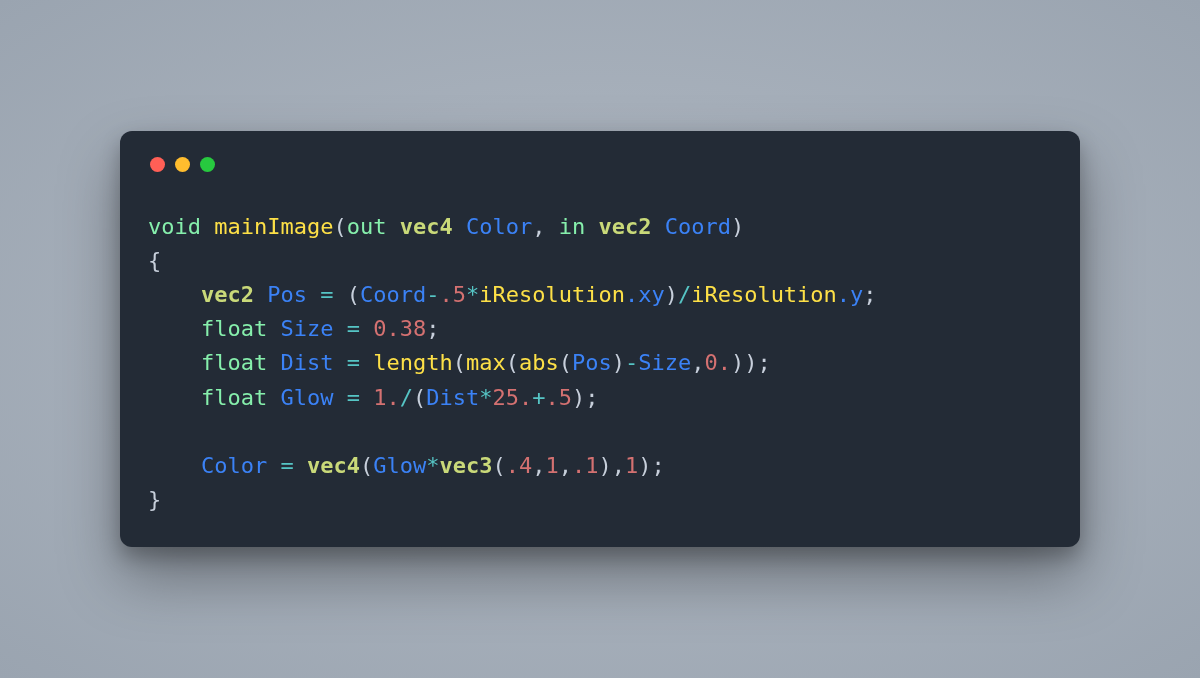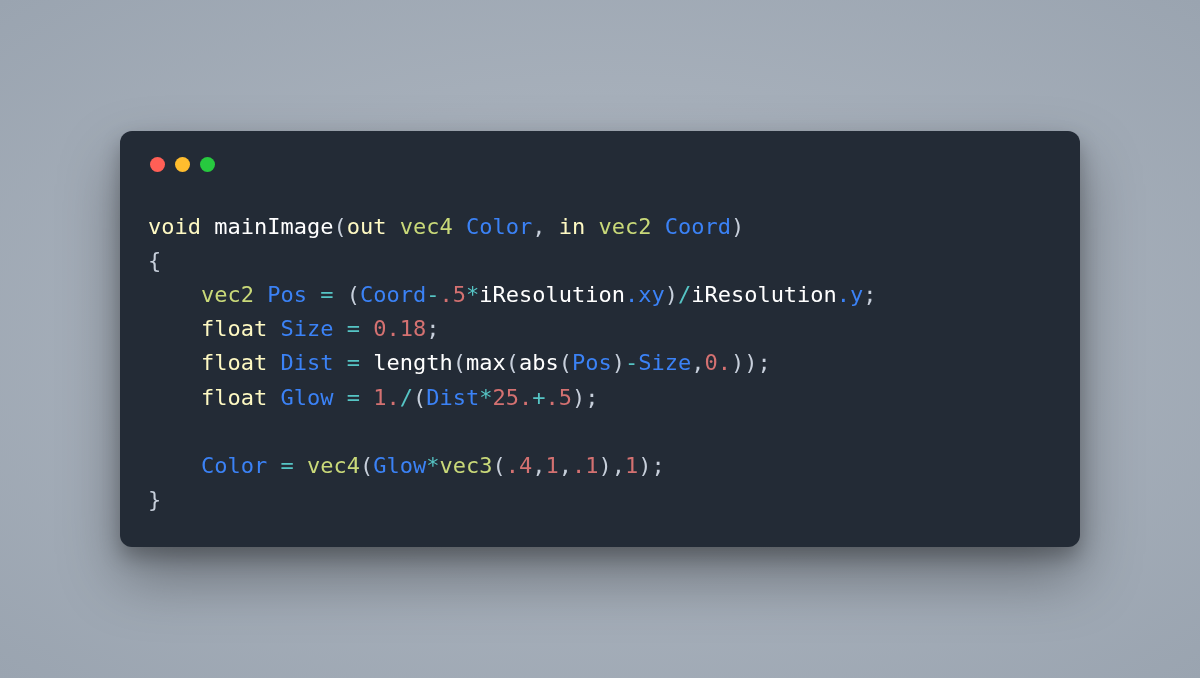--- a/index.html
+++ b/index.html
@@ -40,40 +40,40 @@
   .dot.green  { background: #27c93f; }
 
   pre.code {
     margin: 0;
     font-size: 22px;
     line-height: 1.55;
     white-space: pre;
     color: #c7cfdb;
     font-family: ui-monospace, "SF Mono", Menlo, Consolas, monospace;
   }
-  .tok-kw   { color: #fef9c3; }   
-  .tok-fn   { color: #ffffff; }   
-  .tok-type { color: #c9d979; }   
+  .tok-kw   { color: #86efac; }   
+  .tok-fn   { color: #fde047; }   
+  .tok-type { color: #c9d979; font-weight: bold; }   
   .tok-id   { color: #3b82f6; }   
   .tok-prop { color: #3b82f6; }   
   .tok-num  { color: #d47171; }   
   .tok-punc { color: #c7cfdb; }   
   .tok-op   { color: #56c5c5; }   
 </style>
 </head>
 <body>
 
 <div class="window">
   <div class="traffic-lights">
     <div class="dot red"></div>
     <div class="dot yellow"></div>
     <div class="dot green"></div>
   </div>
   <pre class="code" id="code"><span class="tok-kw">void</span><span class="tok-punc"> </span><span class="tok-fn">mainImage</span><span class="tok-punc">(</span><span class="tok-kw">out</span><span class="tok-punc"> </span><span class="tok-type">vec4</span><span class="tok-punc"> </span><span class="tok-id">Color</span><span class="tok-punc">, </span><span class="tok-kw">in</span><span class="tok-punc"> </span><span class="tok-type">vec2</span><span class="tok-punc"> </span><span class="tok-id">Coord</span><span class="tok-punc">)</span>
 <span class="tok-punc">{</span>
 <span class="tok-punc">    </span><span class="tok-type">vec2</span><span class="tok-punc"> </span><span class="tok-id">Pos</span><span class="tok-punc"> </span><span class="tok-op">=</span><span class="tok-punc"> (</span><span class="tok-id">Coord</span><span class="tok-op">-</span><span class="tok-num">.5</span><span class="tok-op">*</span><span class="tok-fn">iResolution</span><span class="tok-prop">.xy</span><span class="tok-punc">)</span><span class="tok-op">/</span><span class="tok-fn">iResolution</span><span class="tok-prop">.y</span><span class="tok-punc">;</span>
-<span class="tok-punc">    </span><span class="tok-kw">float</span><span class="tok-punc"> </span><span class="tok-id">Size</span><span class="tok-punc"> </span><span class="tok-op">=</span><span class="tok-punc"> </span><span class="tok-num">0.18</span><span class="tok-punc">;</span>
+<span class="tok-punc">    </span><span class="tok-kw">float</span><span class="tok-punc"> </span><span class="tok-id">Size</span><span class="tok-punc"> </span><span class="tok-op">=</span><span class="tok-punc"> </span><span class="tok-num">0.38</span><span class="tok-punc">;</span>
 <span class="tok-punc">    </span><span class="tok-kw">float</span><span class="tok-punc"> </span><span class="tok-id">Dist</span><span class="tok-punc"> </span><span class="tok-op">=</span><span class="tok-punc"> </span><span class="tok-fn">length</span><span class="tok-punc">(</span><span class="tok-fn">max</span><span class="tok-punc">(</span><span class="tok-fn">abs</span><span class="tok-punc">(</span><span class="tok-id">Pos</span><span class="tok-punc">)</span><span class="tok-op">-</span><span class="tok-id">Size</span><span class="tok-punc">,</span><span class="tok-num">0.</span><span class="tok-punc">));</span>
 <span class="tok-punc">    </span><span class="tok-kw">float</span><span class="tok-punc"> </span><span class="tok-id">Glow</span><span class="tok-punc"> </span><span class="tok-op">=</span><span class="tok-punc"> </span><span class="tok-num">1.</span><span class="tok-op">/</span><span class="tok-punc">(</span><span class="tok-id">Dist</span><span class="tok-op">*</span><span class="tok-num">25.</span><span class="tok-op">+</span><span class="tok-num">.5</span><span class="tok-punc">);</span>
 
 <span class="tok-punc">    </span><span class="tok-id">Color</span><span class="tok-punc"> </span><span class="tok-op">=</span><span class="tok-punc"> </span><span class="tok-type">vec4</span><span class="tok-punc">(</span><span class="tok-id">Glow</span><span class="tok-op">*</span><span class="tok-type">vec3</span><span class="tok-punc">(</span><span class="tok-num">.4</span><span class="tok-punc">,</span><span class="tok-num">1</span><span class="tok-punc">,</span><span class="tok-num">.1</span><span class="tok-punc">),</span><span class="tok-num">1</span><span class="tok-punc">);</span>
 <span class="tok-punc">}</span></pre>
 </div>
 
 </body></html>

